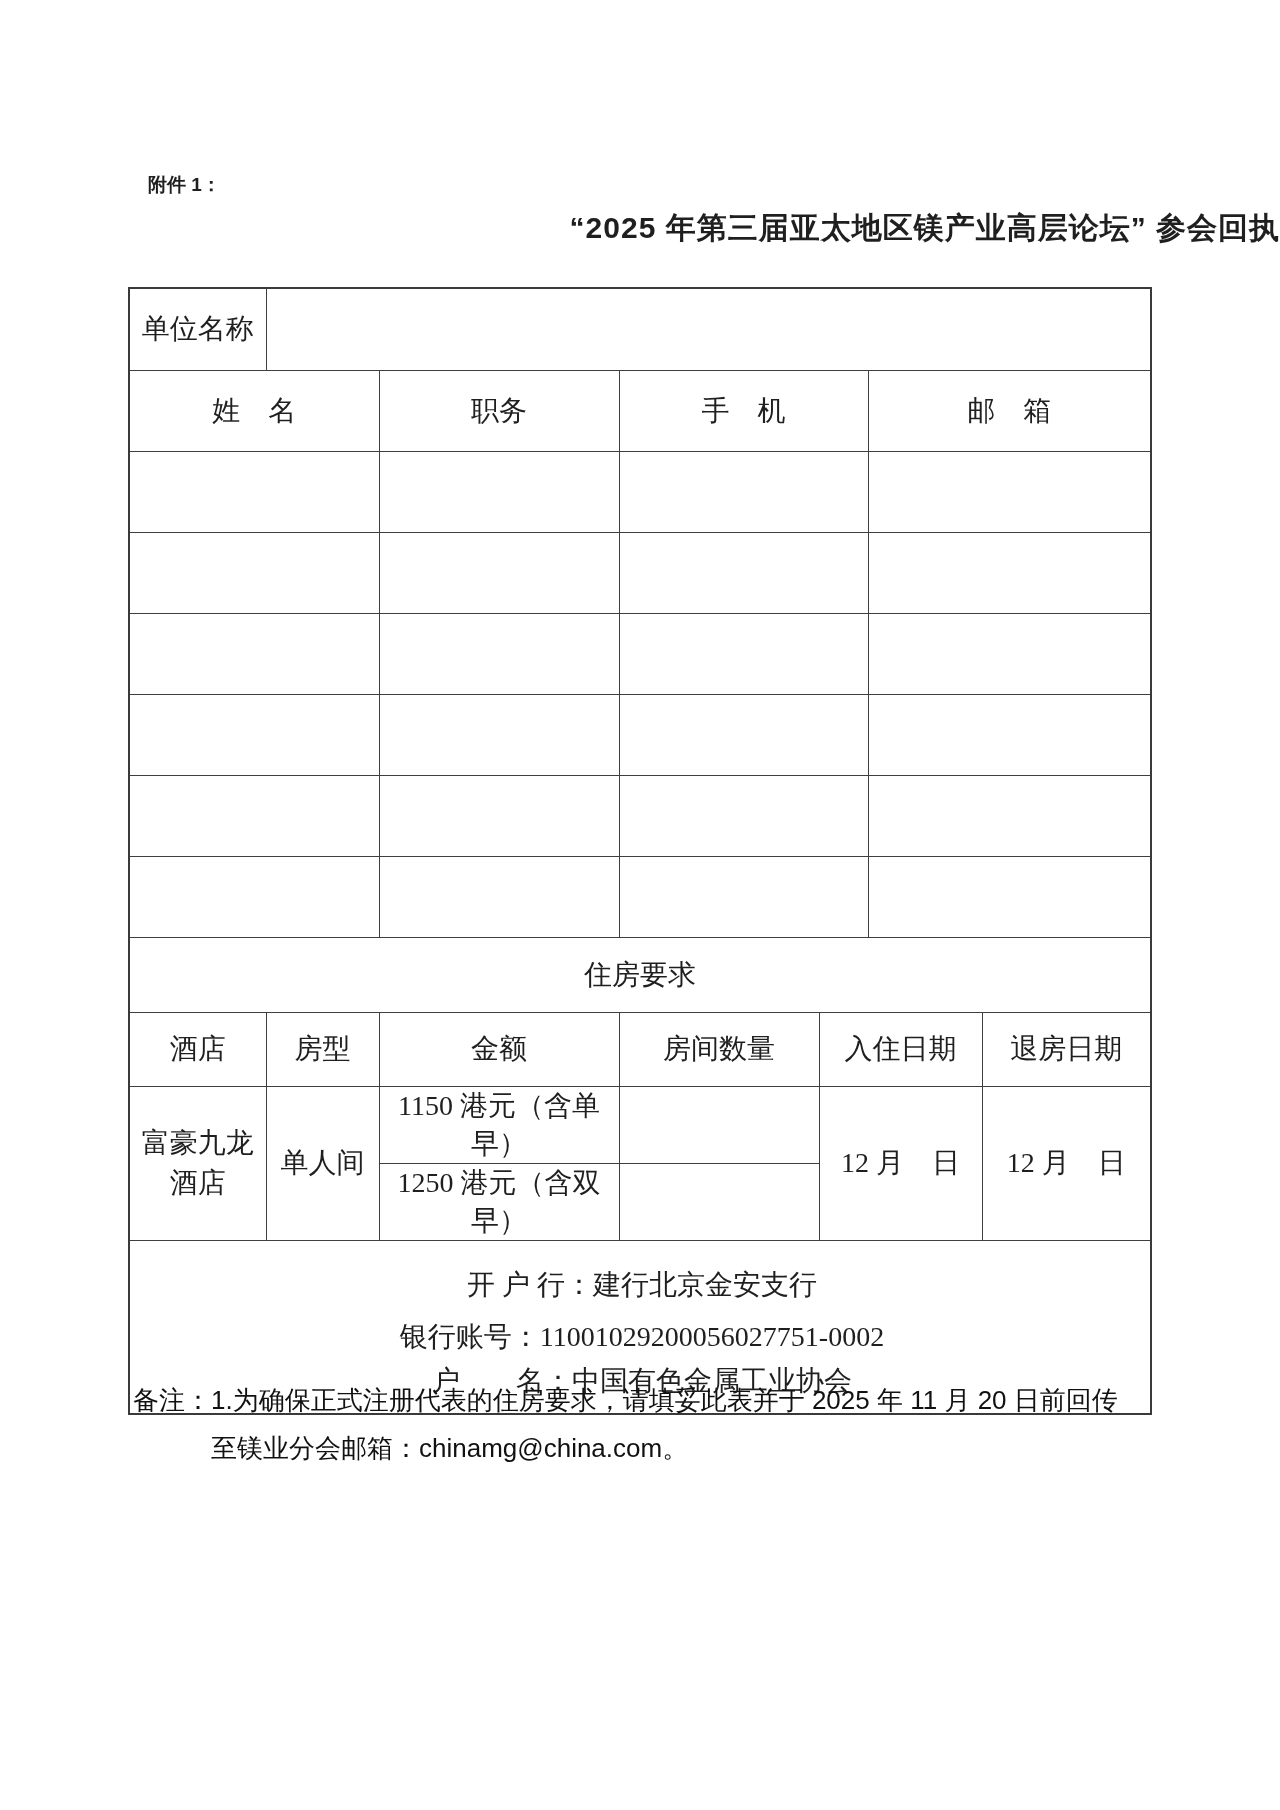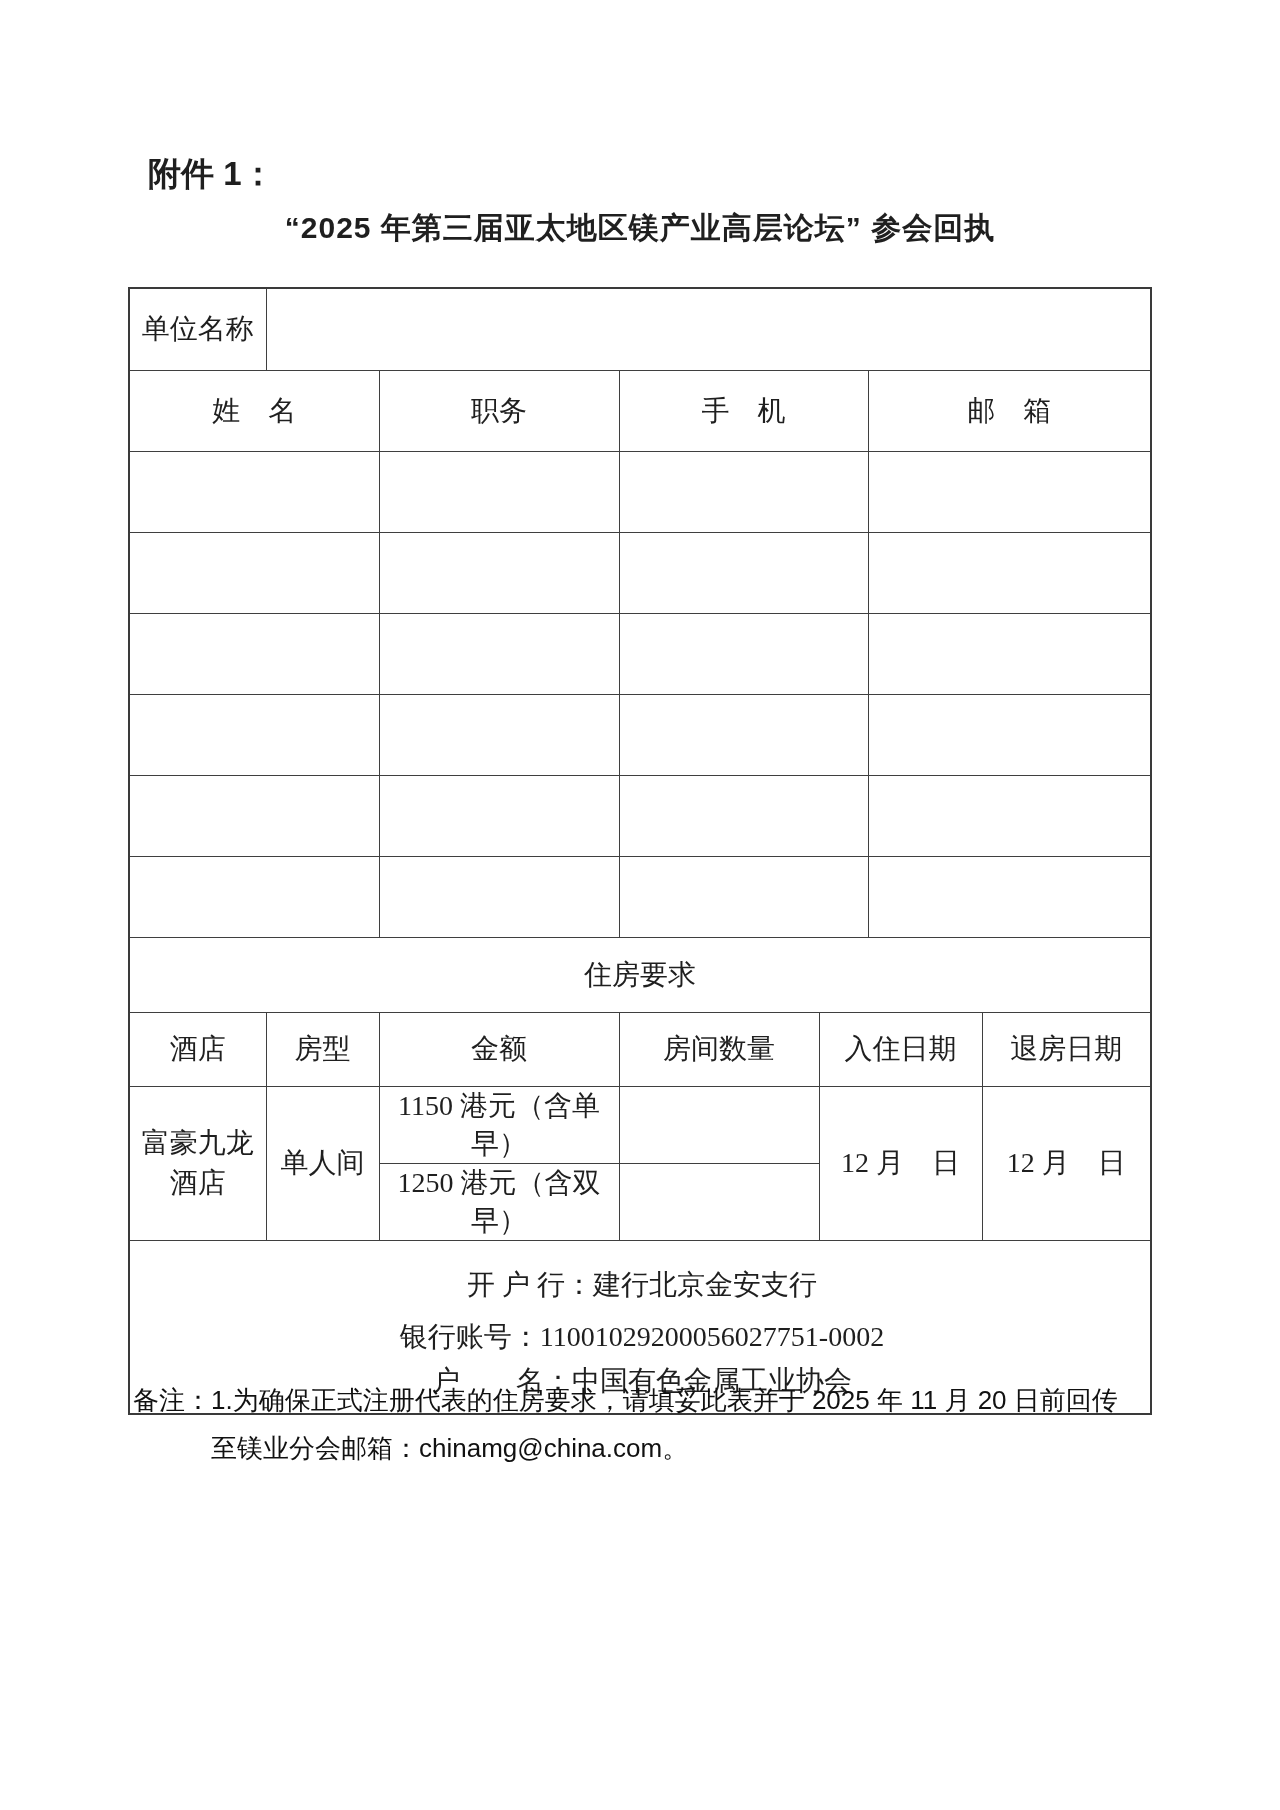--- a/index.html
+++ b/index.html
@@ -6,27 +6,27 @@
   html,body { background:#ffffff; }
   .page {
     position:relative;
     width:1280px; height:1810px;
     background:#ffffff;
     color:#1f1f1f;
     font-family:"Liberation Serif", serif;
     overflow:hidden;
   }
   .attachment {
-    position:absolute; left:148px; top:152px;
-    font-size:33px; font-weight:bold;
+    position:absolute; left:148px; top:172px;
+    font-size:19px; font-weight:bold;
     font-family:"Liberation Sans", sans-serif;
   }
   .doc-title {
     position:absolute; left:0; top:208px; width:1280px;
-    text-align:center;
+    text-align:right;
     font-size:30px; font-weight:bold;
     font-family:"Liberation Sans", sans-serif;
     letter-spacing:1px;
   }
   table.reg {
     position:absolute; left:128px; top:287px;
     width:1022px;
     border-collapse:collapse; table-layout:fixed;
     border:2.5px solid #3a3a3a;
   }

